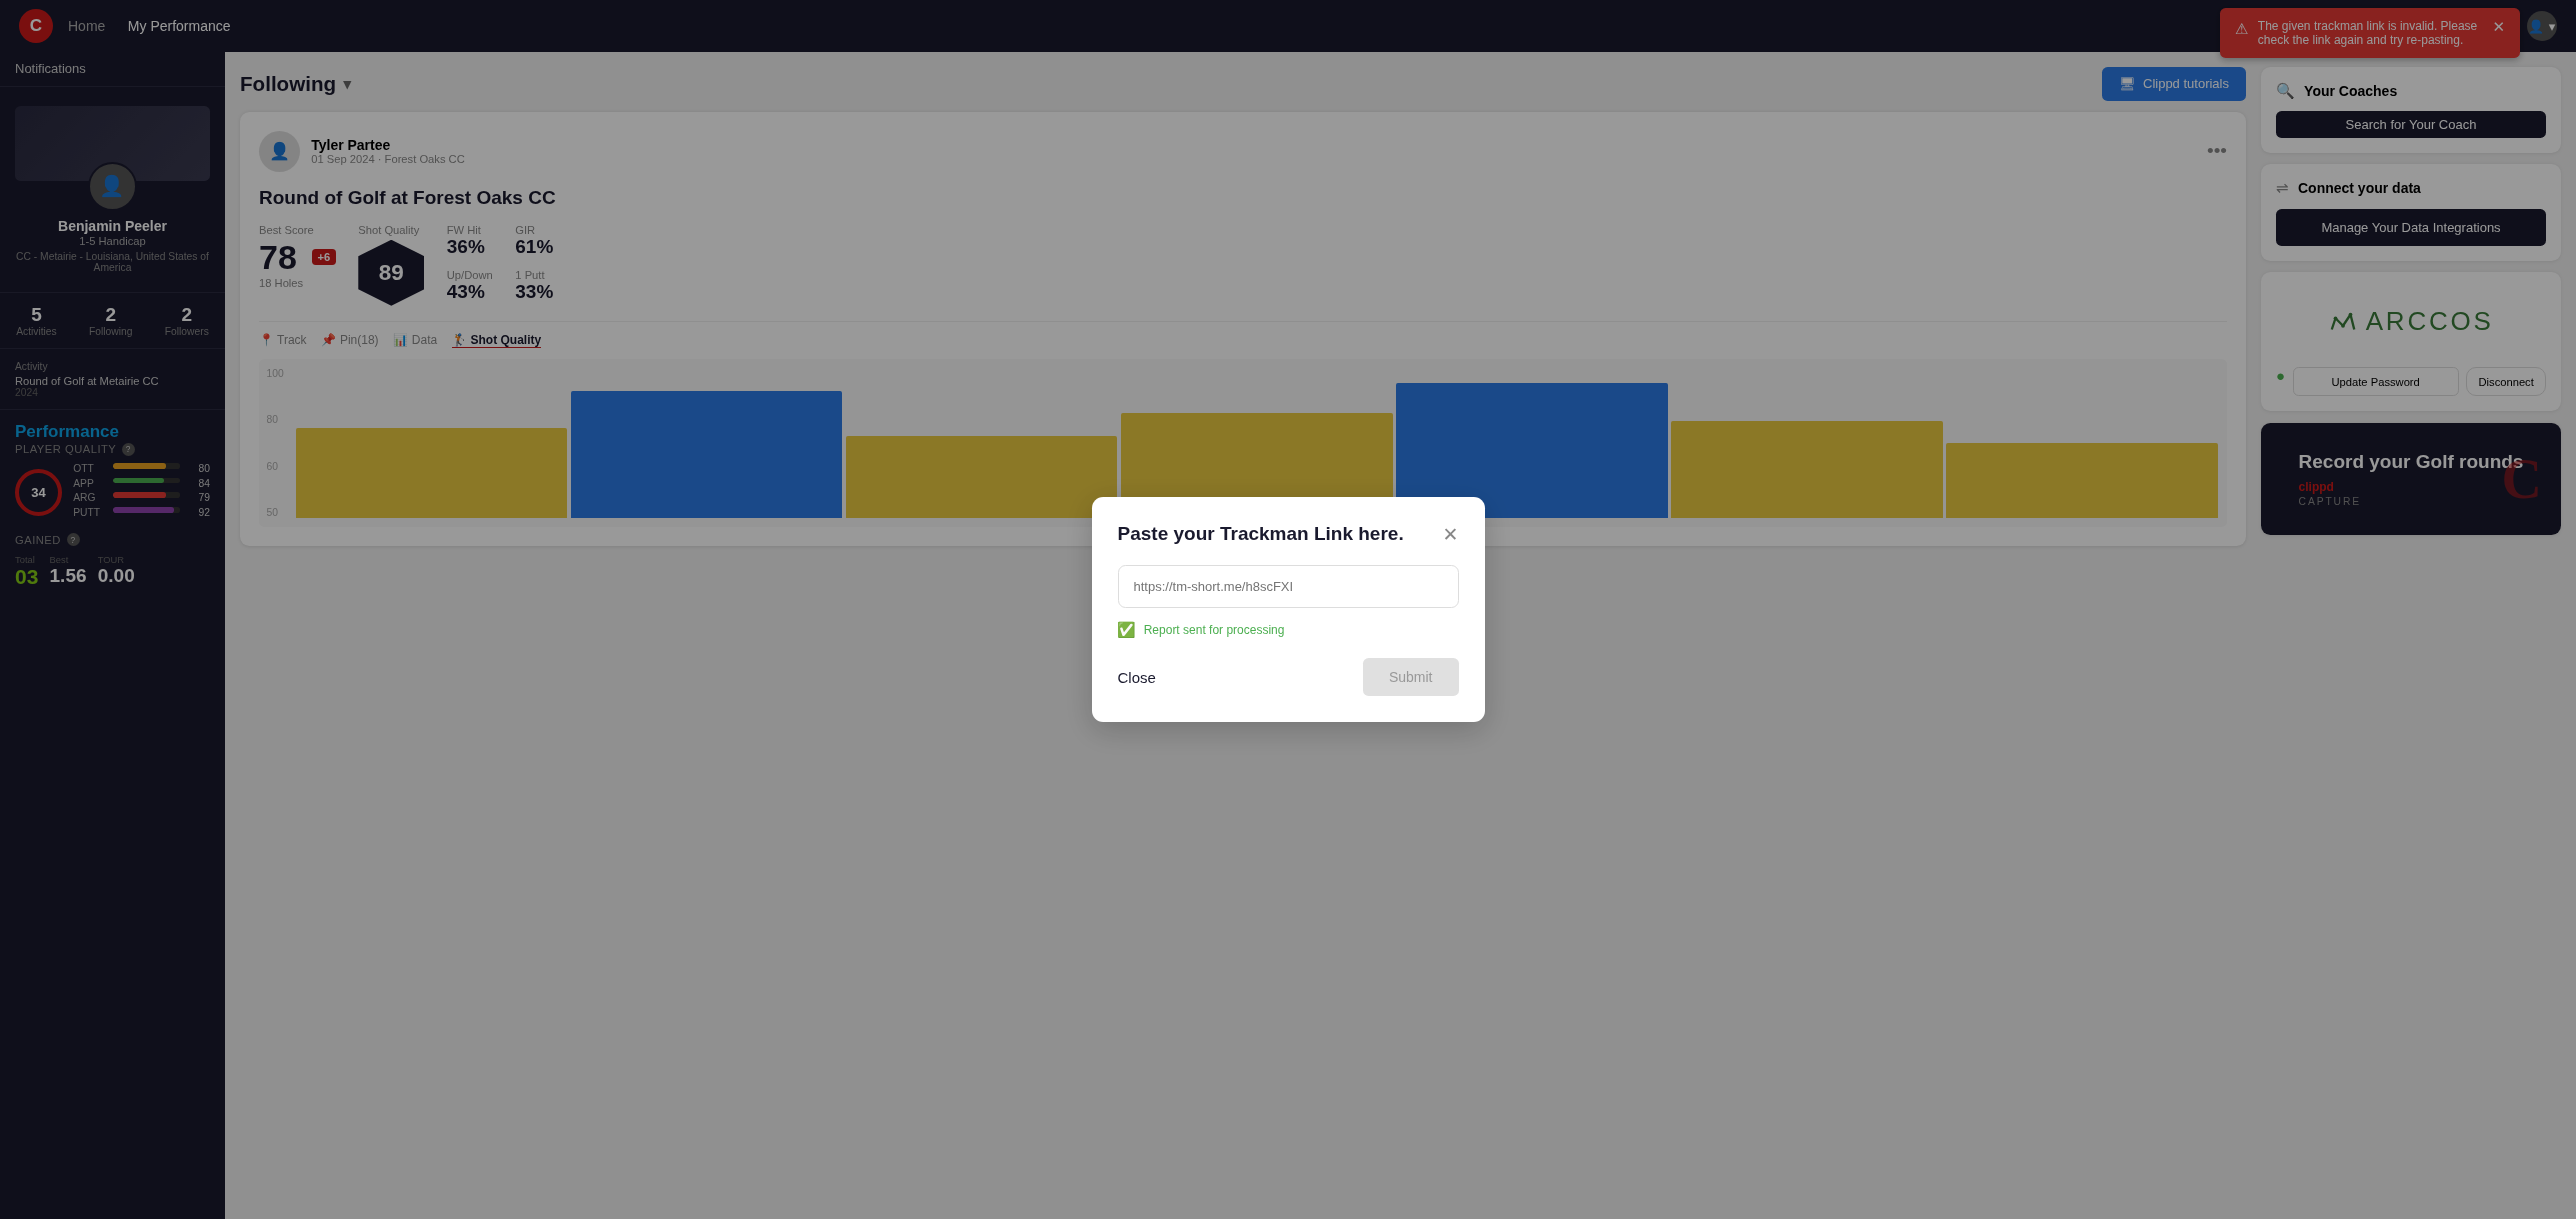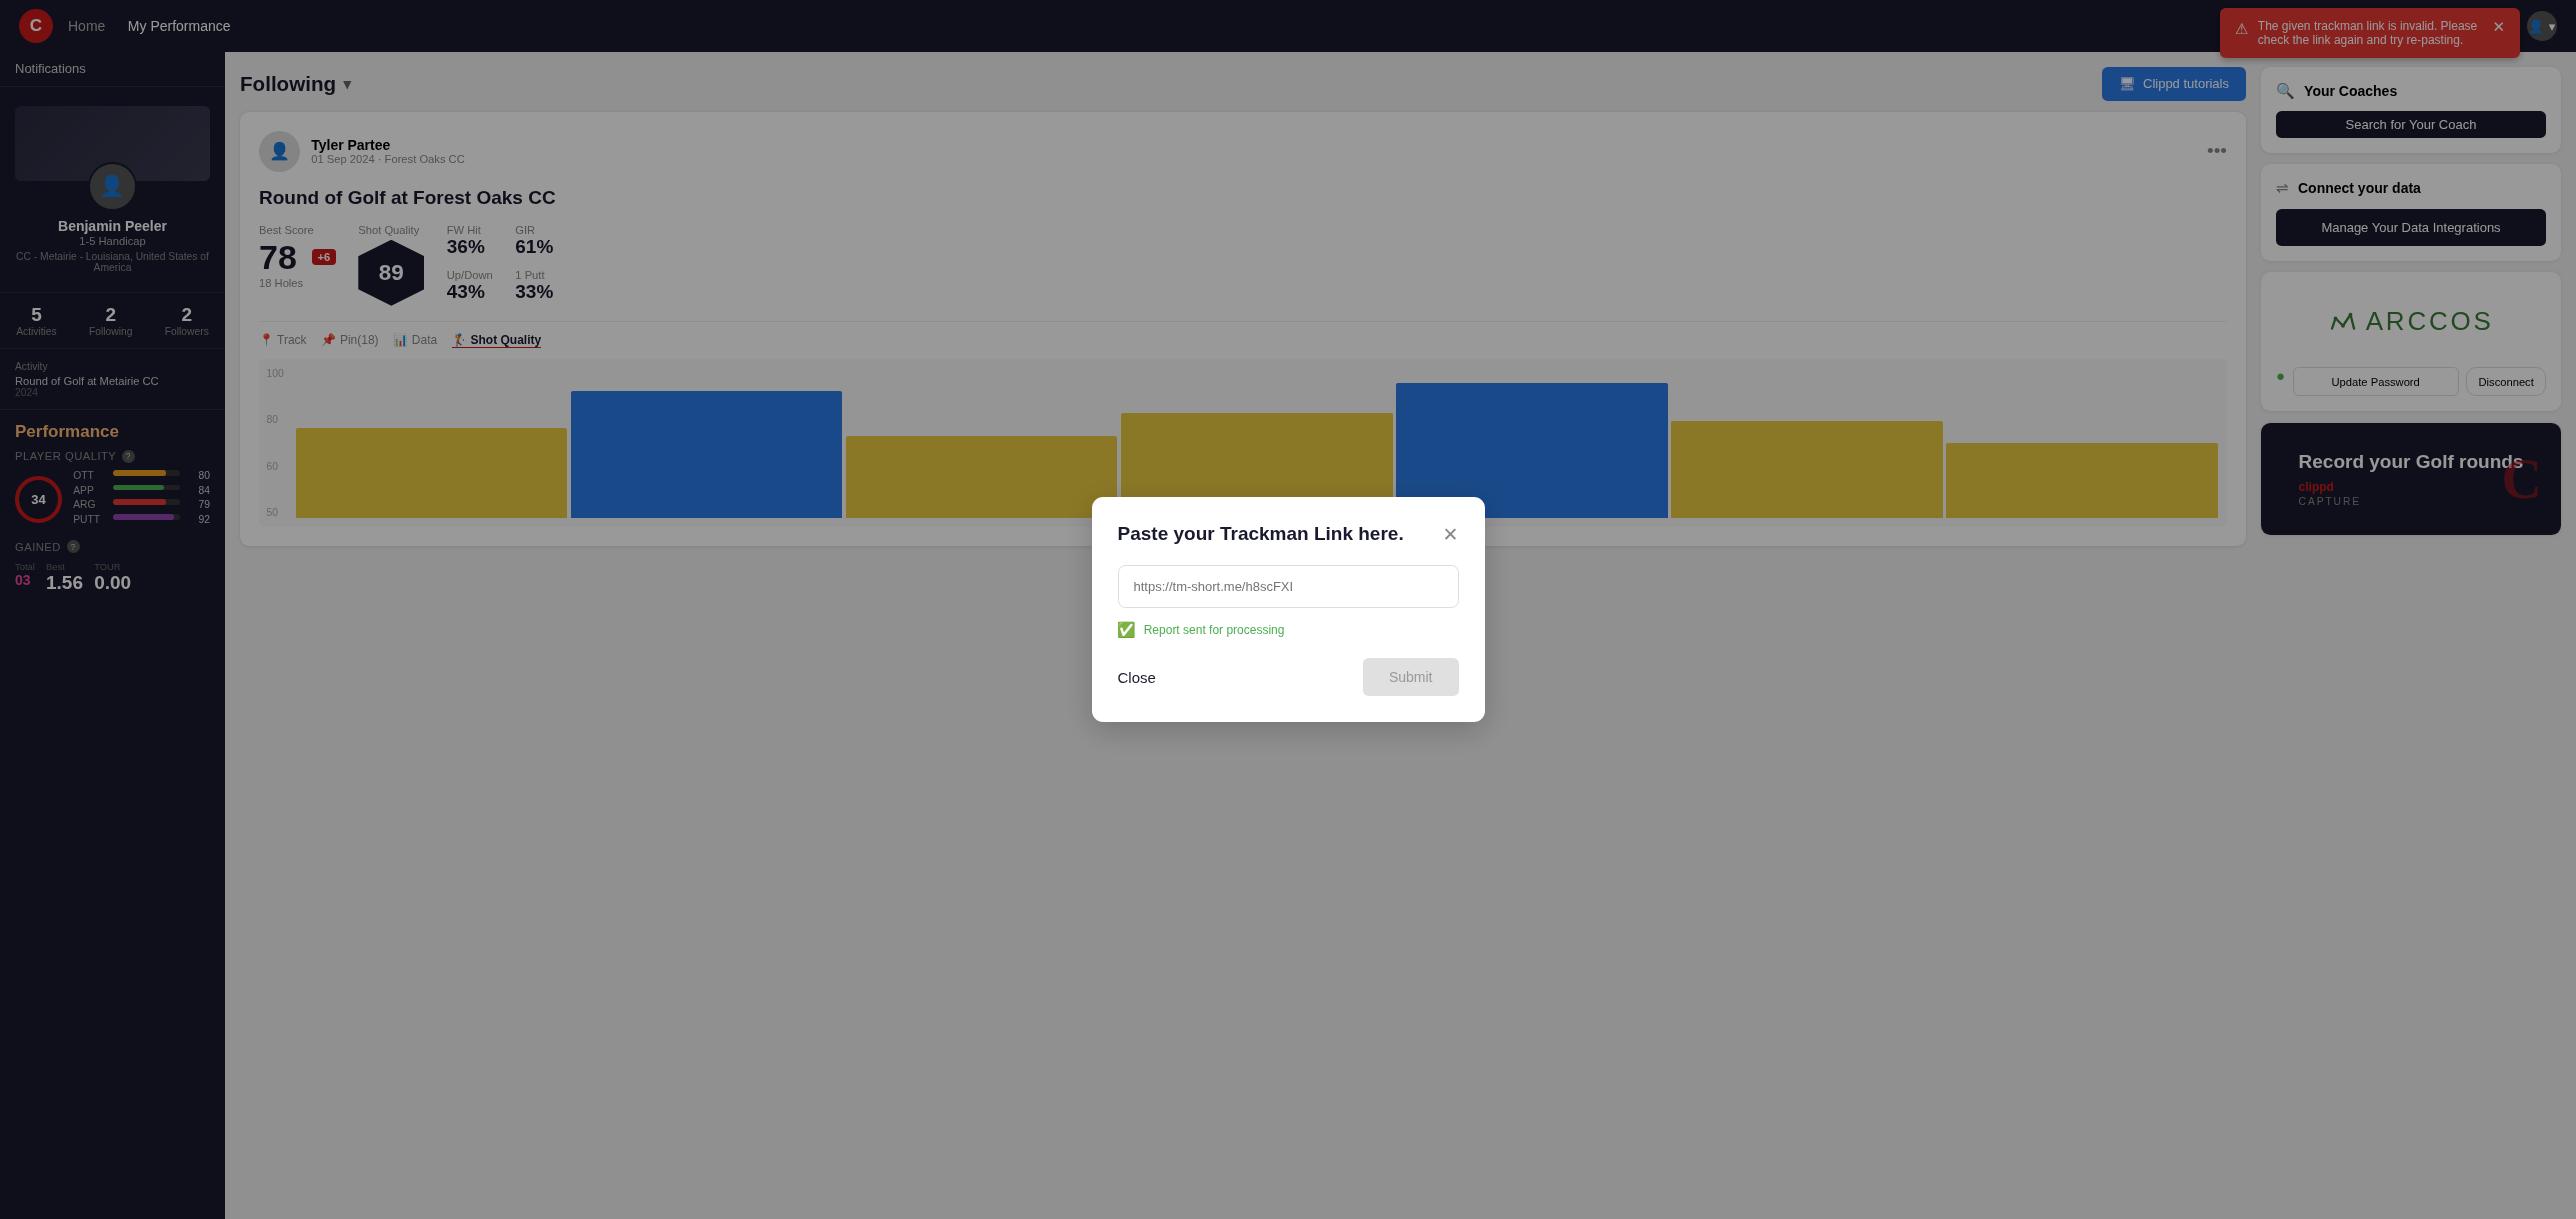--- a/index.html
+++ b/index.html
@@ -474,22 +474,22 @@
       font-weight: 900;
     }
 
     
     .perf-section {
       padding: 11.2px 15px;
     }
     .perf-title {
       font-size: 17px;
       font-weight: 700;
-      color: #fdba74;
-      margin-bottom: 8px;
+      color: #0ea5e9;
+      margin-bottom: 1px;
     }
     .player-quality {
       display: flex;
       align-items: center;
       gap: 11.2px;
       margin-bottom: 11.2px;
     }
     .quality-donut {
       width: 47px; height: 47px;
       border-radius: 50%;
@@ -700,21 +700,21 @@
         </div>
       </div>
 
       <div class="sidebar-section-title">
         <span>Gained</span>
         <span style="background:#555;border-radius:50%;width:13px;height:13px;display:inline-flex;align-items:center;justify-content:center;font-size:8.4px;color:#ccc">?</span>
       </div>
       <div style="display:flex;gap:11.2px;font-size:11.2px;color:#aaa">
         <div>
           <div style="font-size:9.4px;color:#666">Total</div>
-          <div style="font-size:14px;font-weight:700;color:#ec4899">03</div>
+          <div style="font-size:21px;font-weight:700;color:#84cc16">03</div>
         </div>
         <div>
           <div style="font-size:9.4px;color:#666">Best</div>
           <div style="font-size:19px;font-weight:700;color:white">1.56</div>
         </div>
         <div>
           <div style="font-size:9.4px;color:#666">TOUR</div>
           <div style="font-size:19px;font-weight:700;color:white">0.00</div>
         </div>
       </div>

